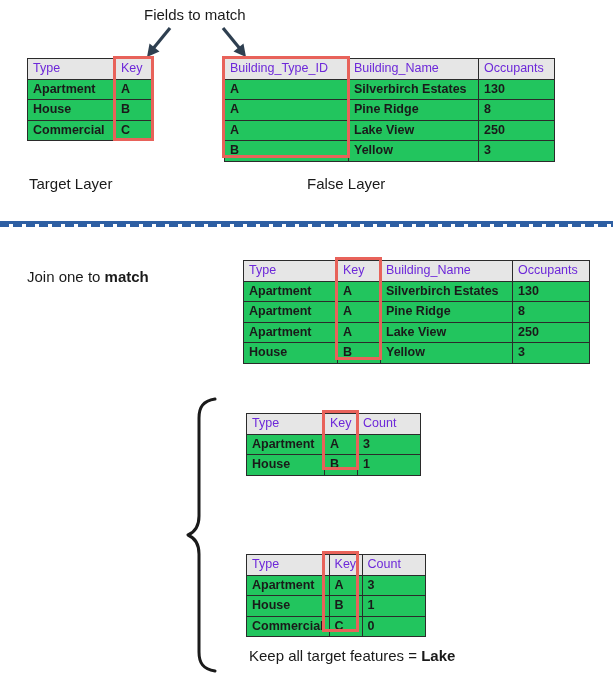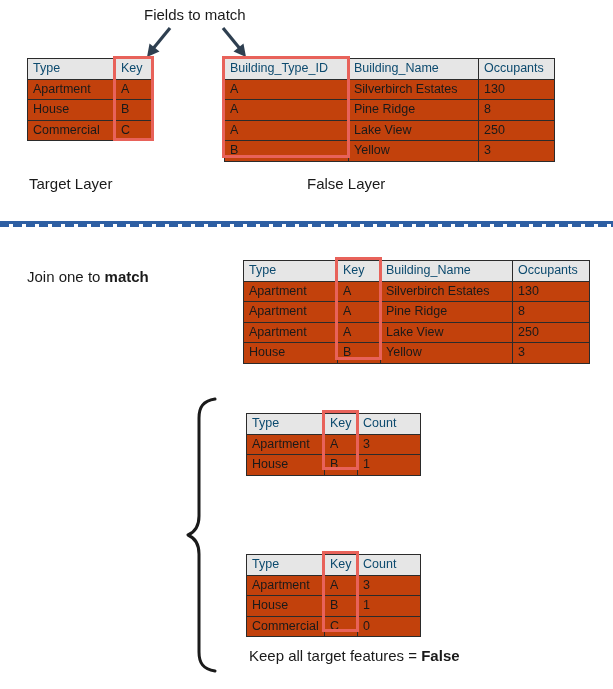--- a/index.html
+++ b/index.html
@@ -45,24 +45,25 @@
     border: 1px solid #2b2b2b;
     padding: 3px 5px 4px 5px;
     text-align: left;
     font-weight: normal;
     white-space: nowrap;
     height: 12px;
     box-sizing: border-box;
   }
   table.grid th {
     background: #e6e6e6;
-    color: #0c4a6e;
+    color: #6d28d9;
   }
   table.grid td {
-    background: #c2410c;
+    background: #22c55e;
+    font-weight: bold;
   }
 
   
   .redbox {
     position: absolute;
     border: 3px solid #e8625a;
     box-sizing: border-box;
     pointer-events: none;
     background: transparent;
   }
@@ -288,16 +289,16 @@
           <td>Commercial</td>
           <td>C</td>
           <td>0</td>
         </tr>
       </tbody>
     </table>
     <div class="redbox" style="left:76px; top:-3px; width:37px; height:81px;"></div>
   </div>
 
   <div class="abs label label-lg" style="left:249px; top:648px;">
-    <span>Keep all target features = </span><b>False</b>
+    <span>Keep all target features = </span><b>Lake</b>
   </div>
 
 </div>
 
 </body></html>

